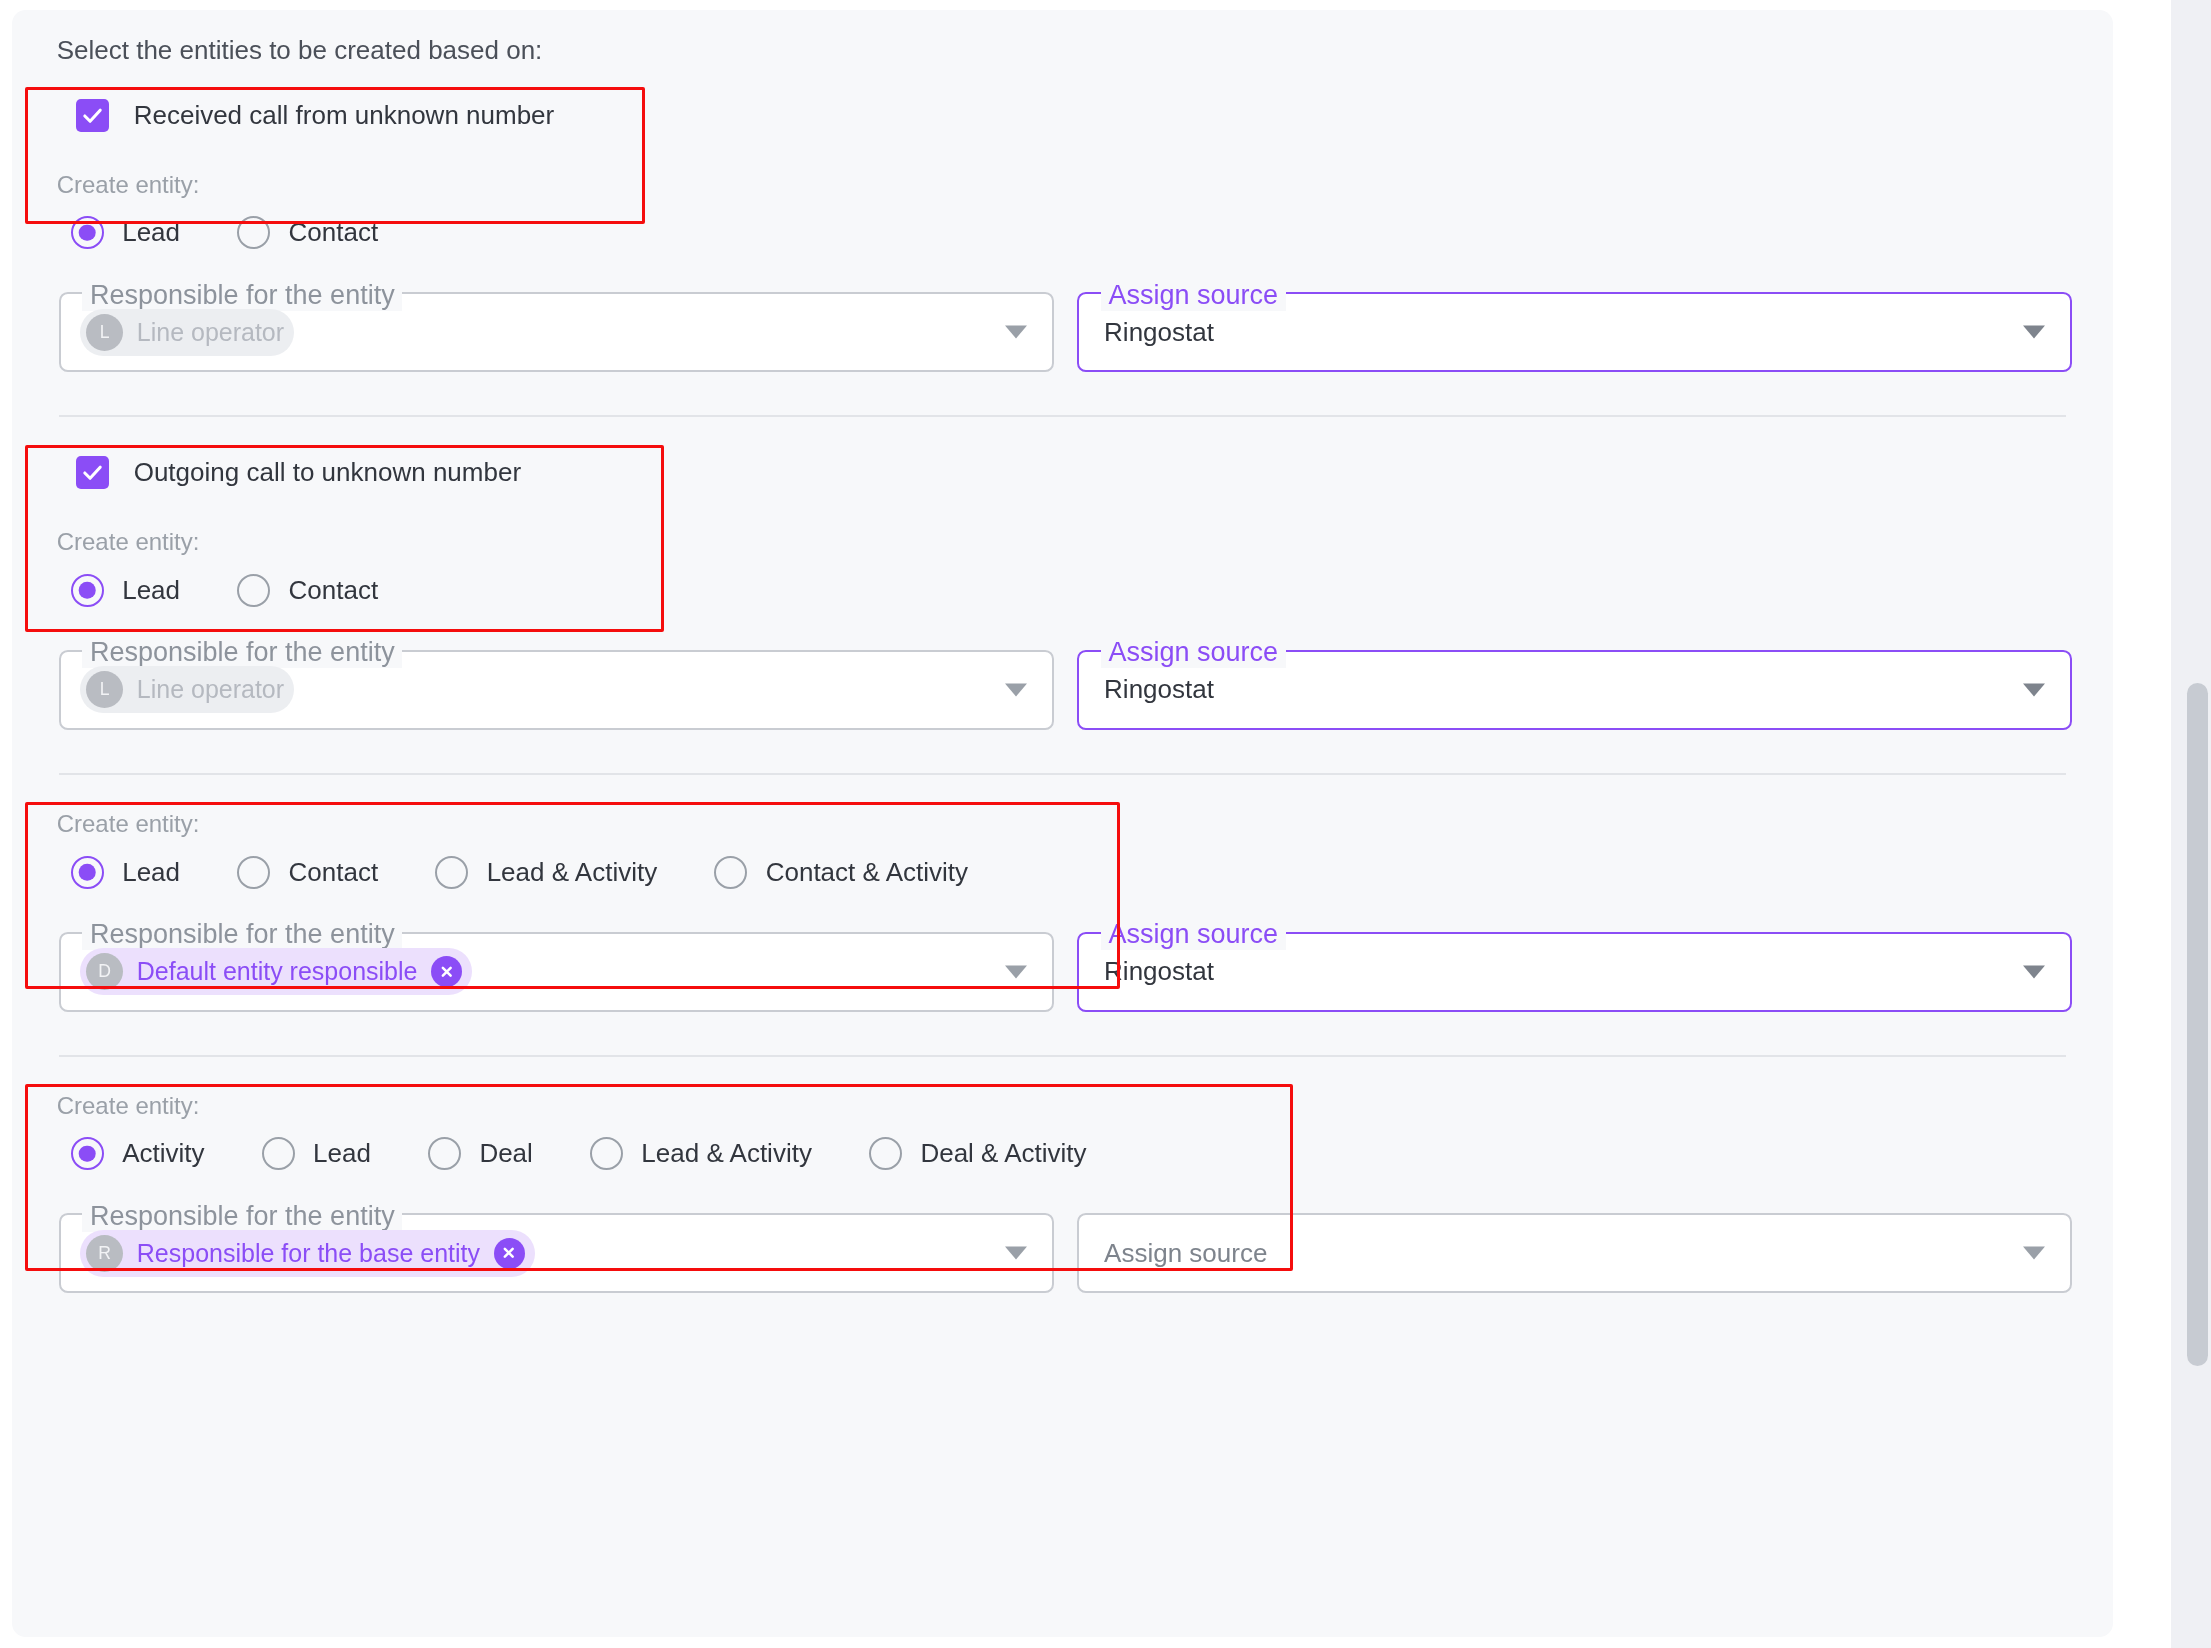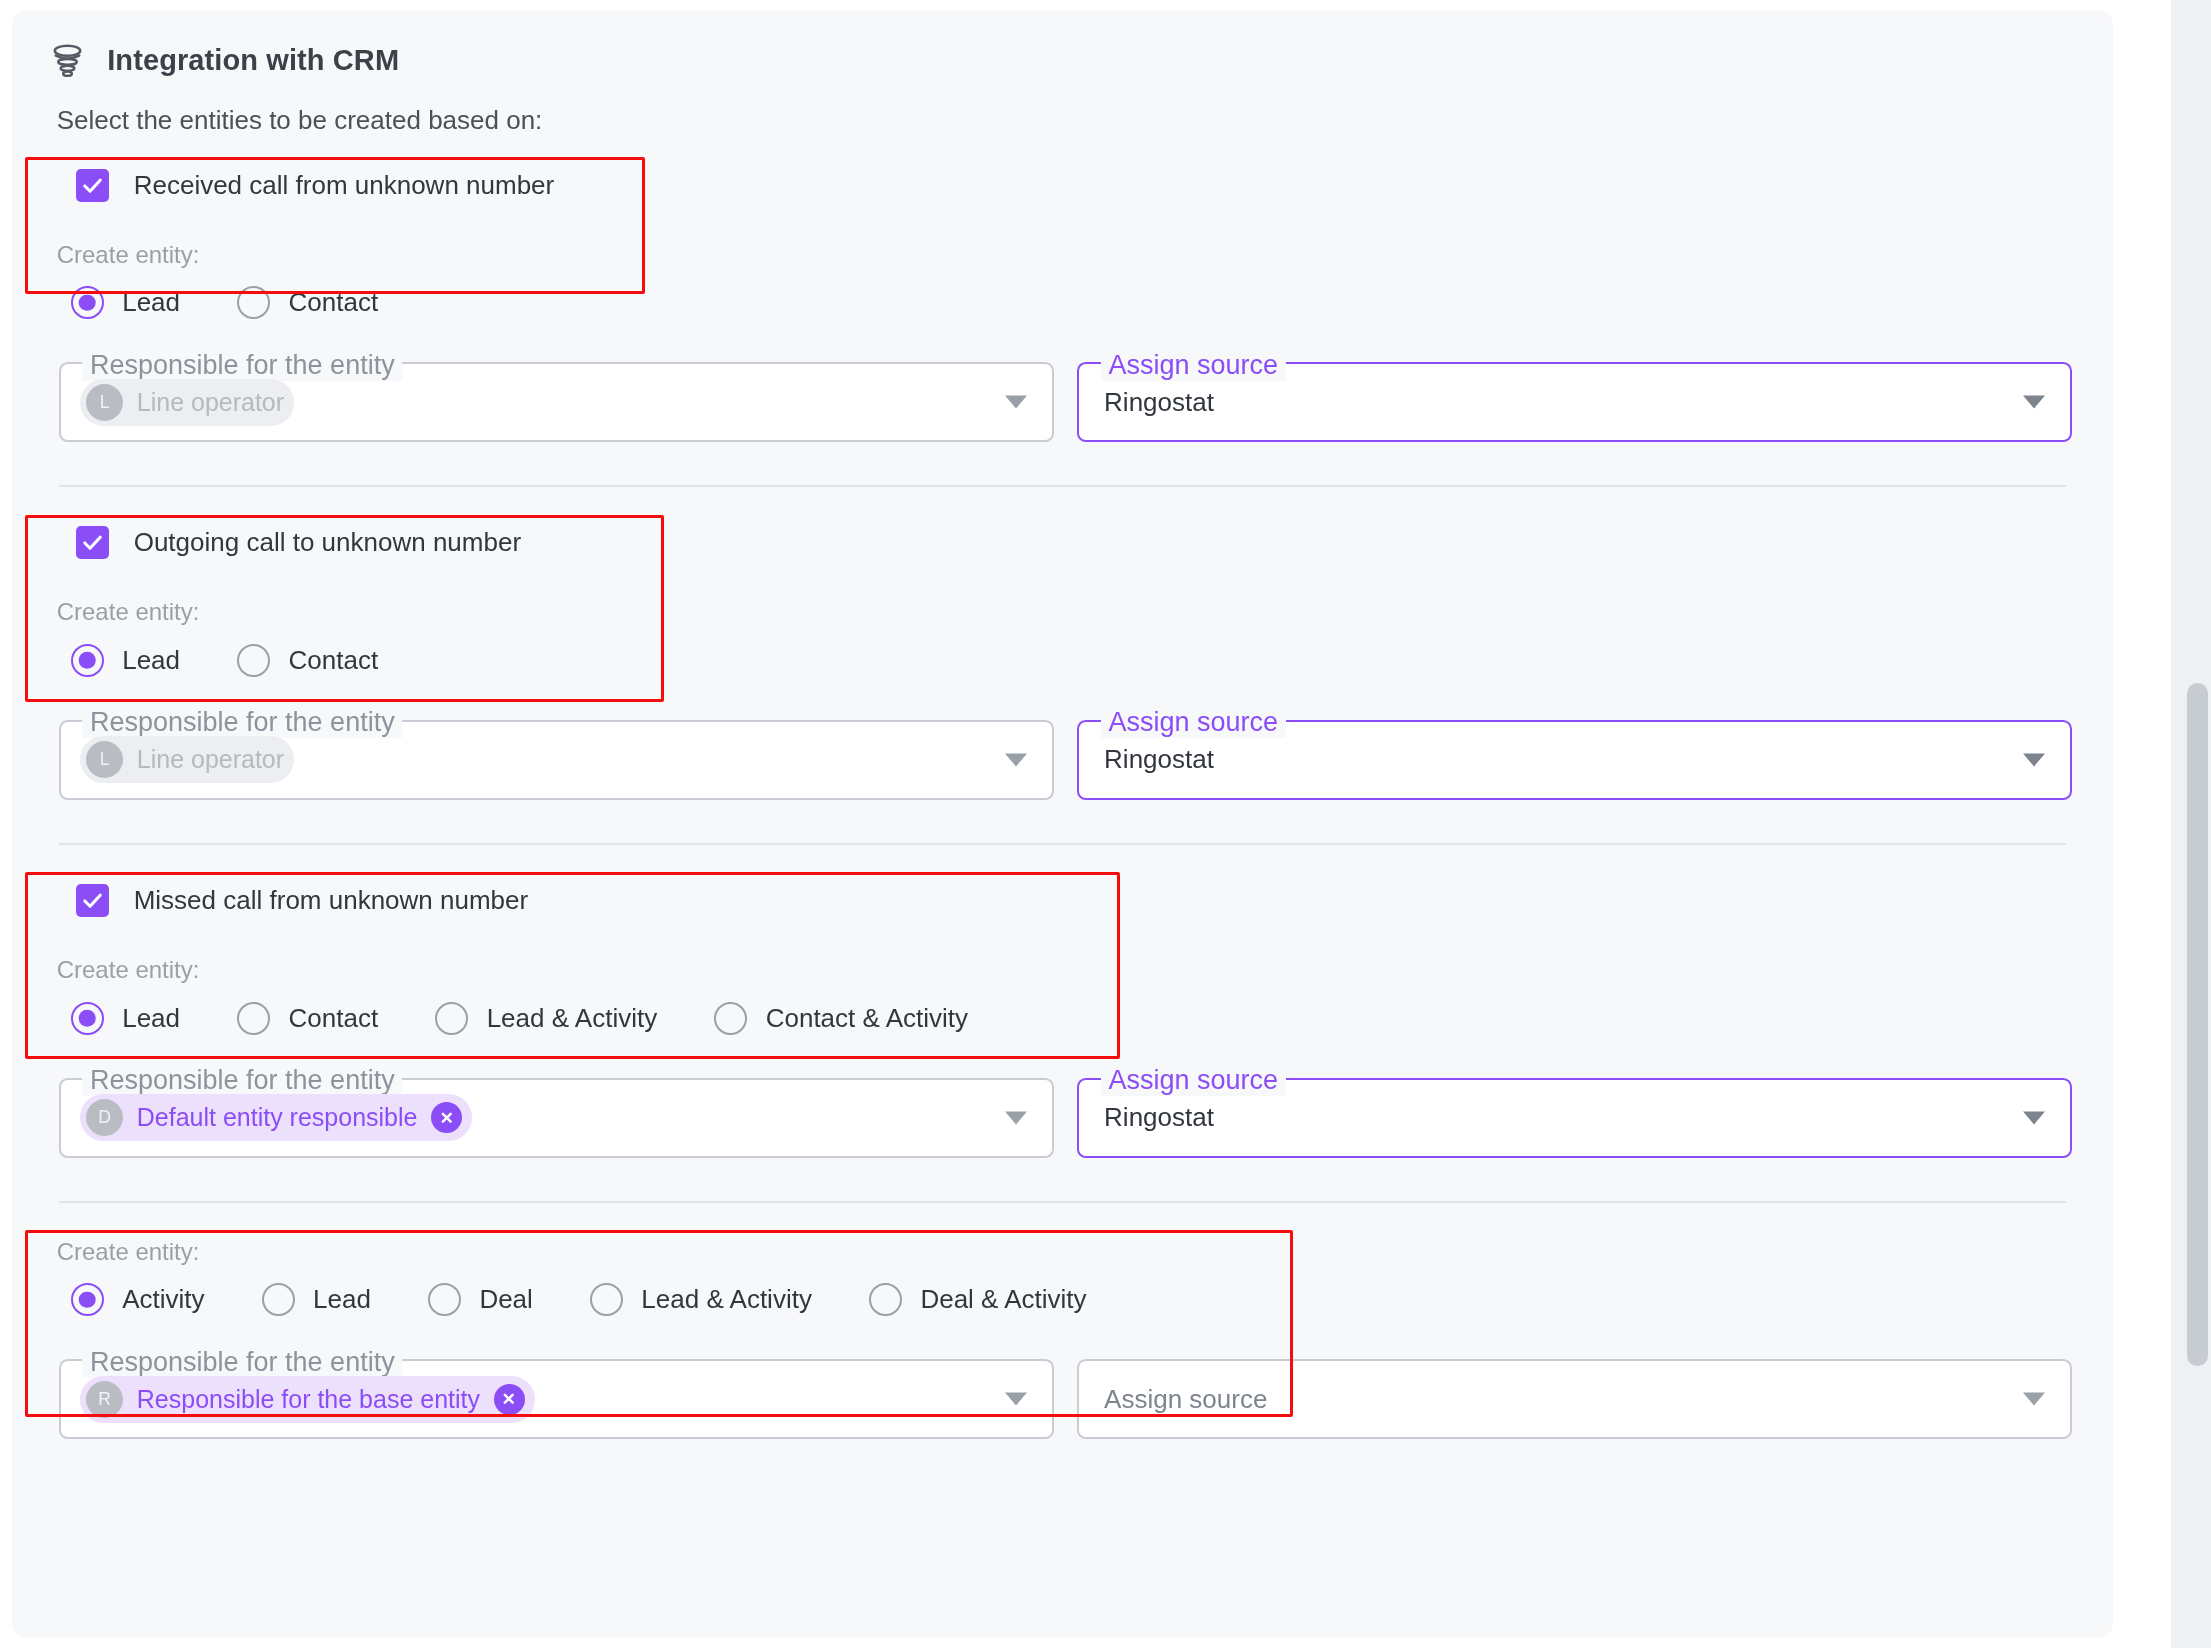--- a/index.html
+++ b/index.html
@@ -265,32 +265,20 @@
   }
 </style>
 </head>
 <body>
 
 <div id="root">
 
   <div class="panel">
     <div class="panel-inner">
 
-      <div class="card-header">
-        <span class="hdr-icon">
-          <svg viewBox="0 0 42 42" xmlns="http://www.w3.org/2000/svg">
-            <ellipse cx="21" cy="11" rx="13" ry="5.2" fill="none" stroke="#555a63" stroke-width="2.6"></ellipse>
-            <path d="M9 16 Q21 22 33 16" fill="none" stroke="#555a63" stroke-width="2.6" stroke-linecap="round"></path>
-            <ellipse cx="21" cy="22.5" rx="9.5" ry="3" fill="none" stroke="#555a63" stroke-width="2.6"></ellipse>
-            <ellipse cx="21" cy="29" rx="7" ry="2.6" fill="none" stroke="#555a63" stroke-width="2.6"></ellipse>
-            <ellipse cx="21" cy="34.5" rx="4.4" ry="2.2" fill="none" stroke="#555a63" stroke-width="2.6"></ellipse>
-          </svg>
-        </span>
-        <span class="hdr-title">Integration with CRM</span>
-      </div>
 
       <div class="subtitle">Select the entities to be created based on:</div>
 
       <div class="section" style="margin-top:29px;">
         <div class="redbox" style="left:13.7px; top:-7.8px; width:620px; height:137px;"></div>
 
         <div class="chk-row" style="height:41px;">
           <span class="checkbox">
             <svg viewBox="0 0 26 26" xmlns="http://www.w3.org/2000/svg">
               <path d="M5 13.5 L10.5 19 L21 7.5" fill="none" stroke="#ffffff" stroke-width="3.2" stroke-linecap="round" stroke-linejoin="round"></path>
@@ -379,28 +367,20 @@
             <span class="caret"></span>
           </div>
         </div>
       </div>
 
       <div class="divider" style="margin-top:43px;"></div>
 
       <div class="section" style="margin-top:35px;">
         <div class="redbox" style="left:13.7px; top:-7.8px; width:1095px; height:187px;"></div>
 
-        <div class="chk-row" style="height:41px;">
-          <span class="checkbox">
-            <svg viewBox="0 0 26 26" xmlns="http://www.w3.org/2000/svg">
-              <path d="M5 13.5 L10.5 19 L21 7.5" fill="none" stroke="#ffffff" stroke-width="3.2" stroke-linecap="round" stroke-linejoin="round"></path>
-            </svg>
-          </span>
-          <span class="chk-label">Missed call from unknown number</span>
-        </div>
 
         <div class="create-entity-label" style="margin-top:35px;">Create entity:</div>
 
         <div class="radio-row" style="margin-top:17.6px;">
           <span class="radio-item">
             <span class="radio on"></span>
             <span class="radio-label">Lead</span>
           </span>
           <span class="radio-item">
             <span class="radio"></span>

